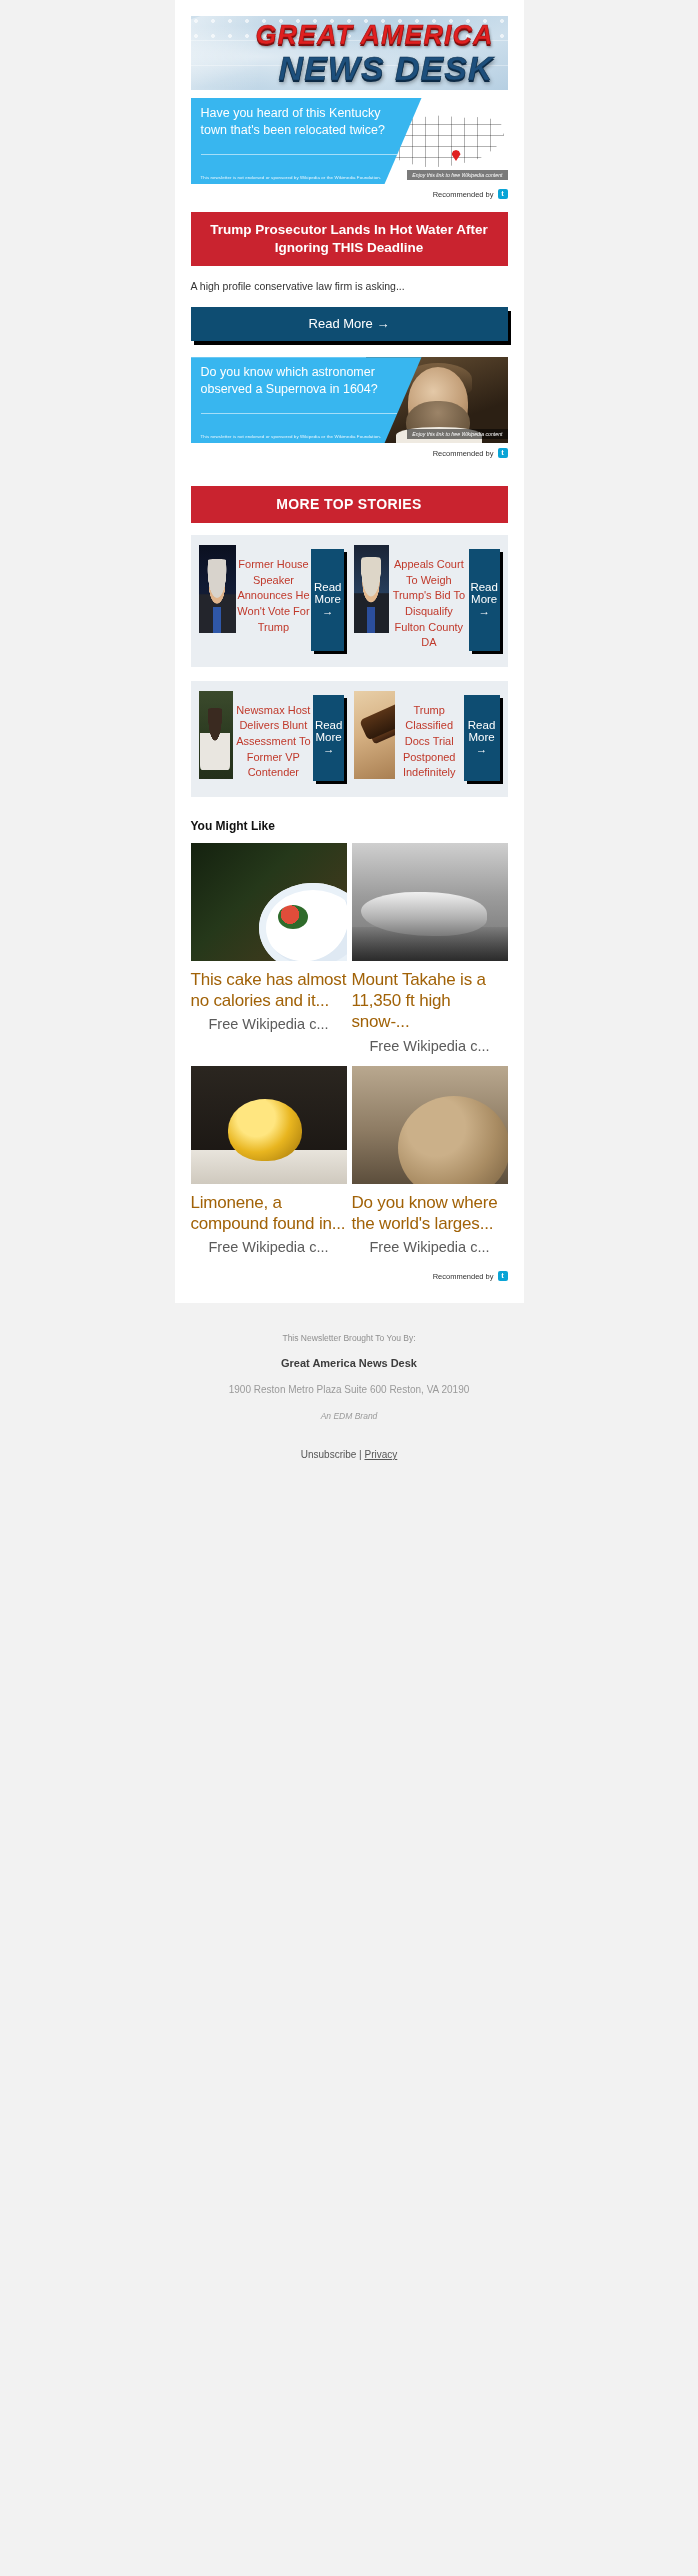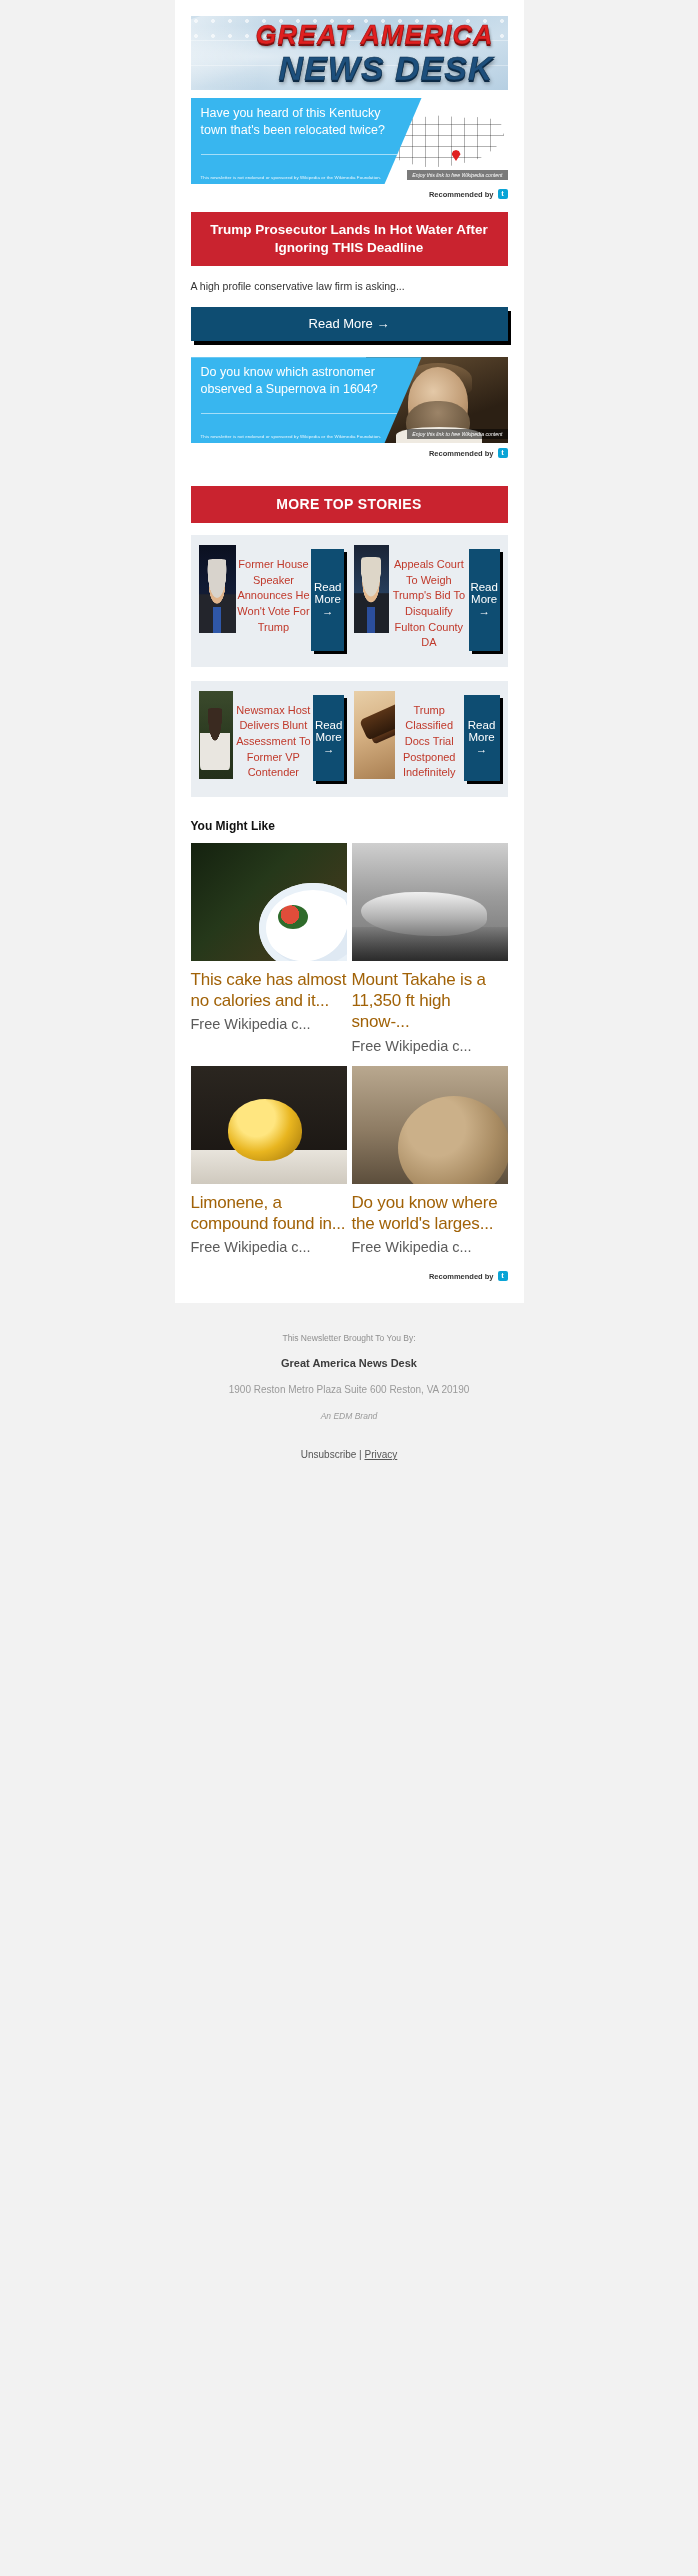--- a/index.html
+++ b/index.html
@@ -143,21 +143,21 @@
   .astro .collar {
     position: absolute; left: 30px; bottom: 0; width: 86px; height: 16px;
     background: #efeae1; border-radius: 50% 50% 0 0;
   }
 
   .recby {
     width: 317px; margin-top: 5px;
     display: flex; align-items: center; justify-content: flex-end;
     gap: 4px;
   }
-  .recby .lbl { font-size: 7.5px; font-weight: bold; color: #333; }
+  .recby .lbl { font-size: 7.5px; font-weight: normal; color: #333; }
   .recby .logo {
     width: 10px; height: 10px; border-radius: 2px; background: #0aa4d6;
     color: #fff; font-size: 8px; font-weight: bold; line-height: 10px;
     text-align: center; font-family: "Liberation Serif", serif;
   }
 
   
   .redbar {
     width: 317px; margin-top: 13px;
     background: #c9232f; color: #fff;
@@ -282,21 +282,21 @@
     display: flex; gap: 5px;
   }
   .yml-grid.second { margin-top: 12px; }
   .yml-card { flex: 1 1 0; min-width: 0; background: #fff; }
   .yml-card .img { width: 100%; height: 118px; position: relative; overflow: hidden; }
   .yml-card .ctitle {
     font-size: 17px; line-height: 1.25; color: #a16207;
     margin-top: 8px; letter-spacing: -0.2px;
   }
   .yml-card .csrc {
-    font-size: 14.5px; color: #5b5b5b; margin-top: 5px;
+    font-size: 14.5px; color: #5b5b5b; margin-top: 5px; text-align: center;
   }
   .img-cake { background: linear-gradient(135deg,#14210f 0%,#25381a 40%,#4d3a1e 100%); }
   .img-cake::after {
     content:""; position:absolute; left:44%; top:34%; width: 108px; height: 90px;
     border-radius: 50%;
     background: radial-gradient(circle at 42% 38%, #ffffff 0 52%, #dfe9f3 53% 72%, #b9cfe4 73% 100%);
     box-shadow: inset 0 0 0 7px #e9f1f8;
   }
   .img-cake::before {
     content:""; position:absolute; left:56%; top:53%; width: 30px; height: 24px;

